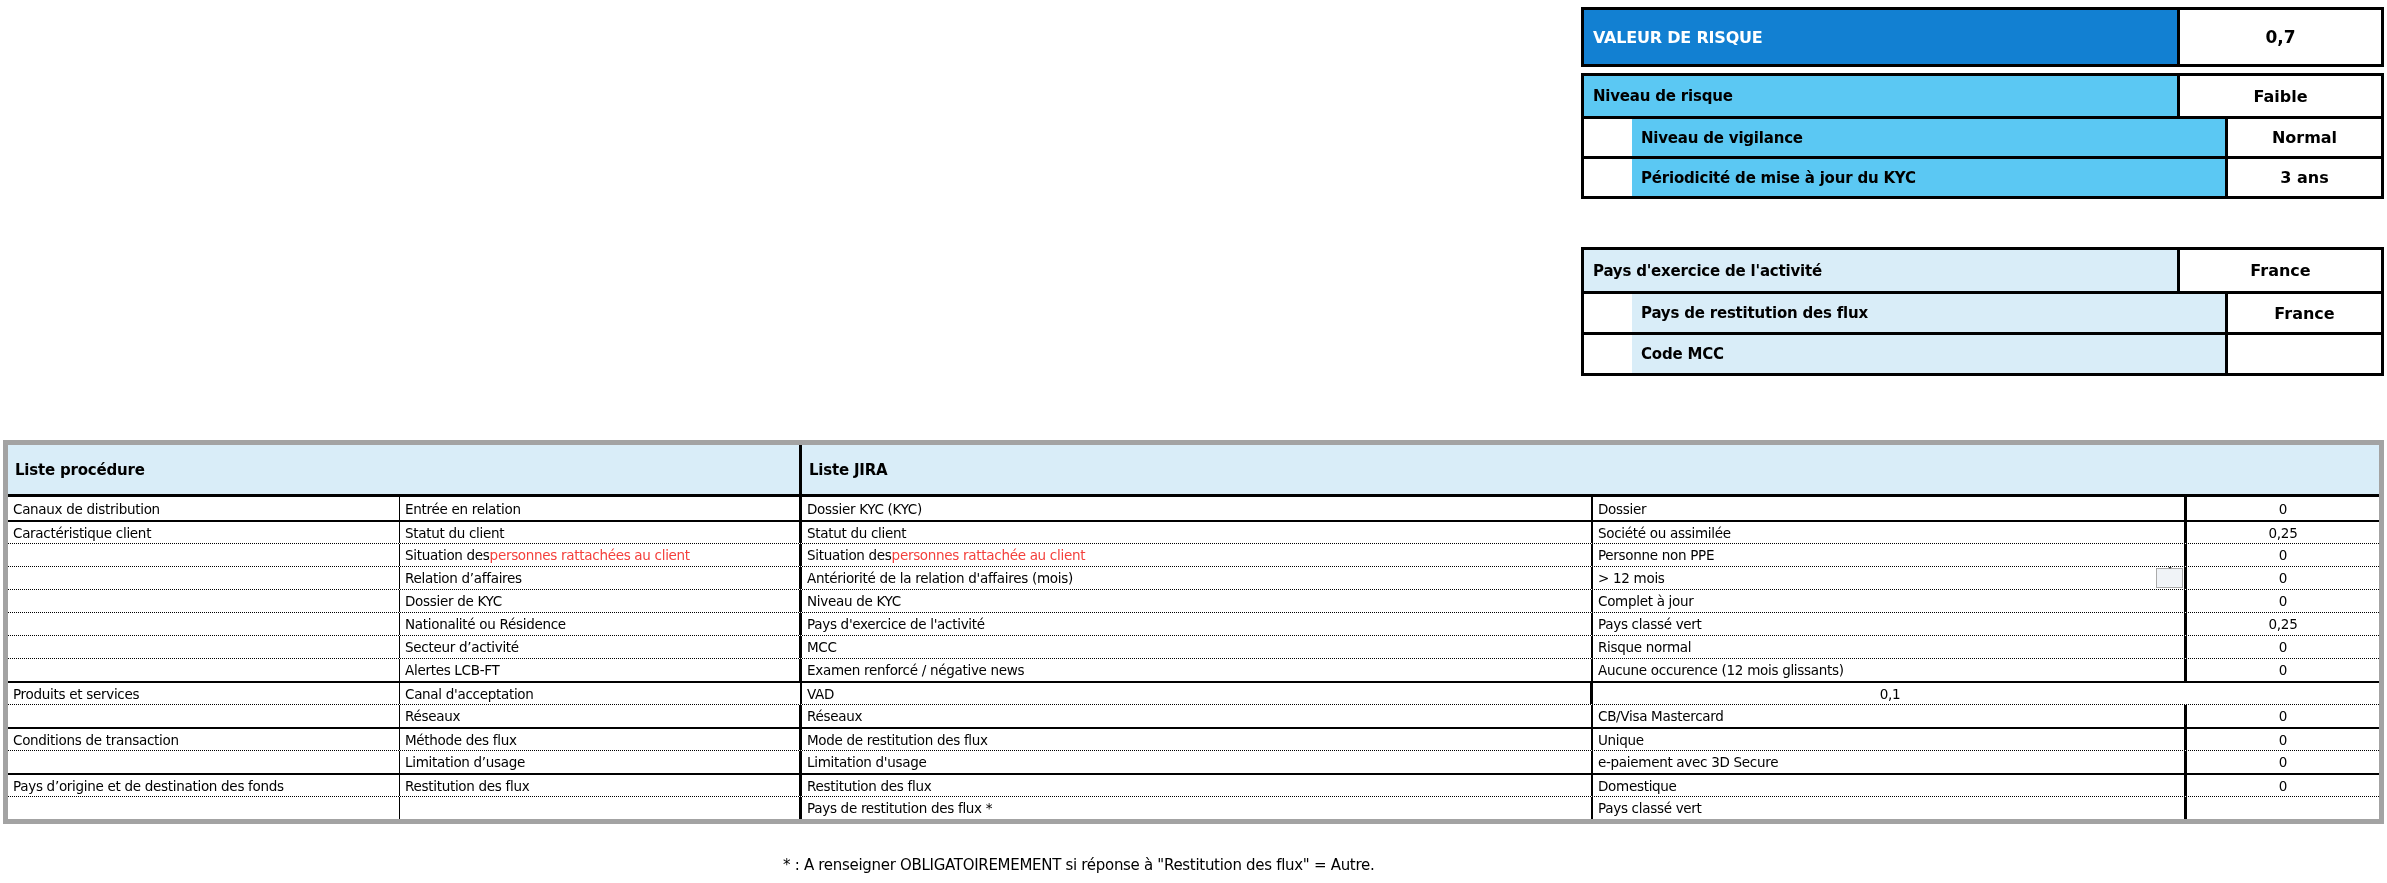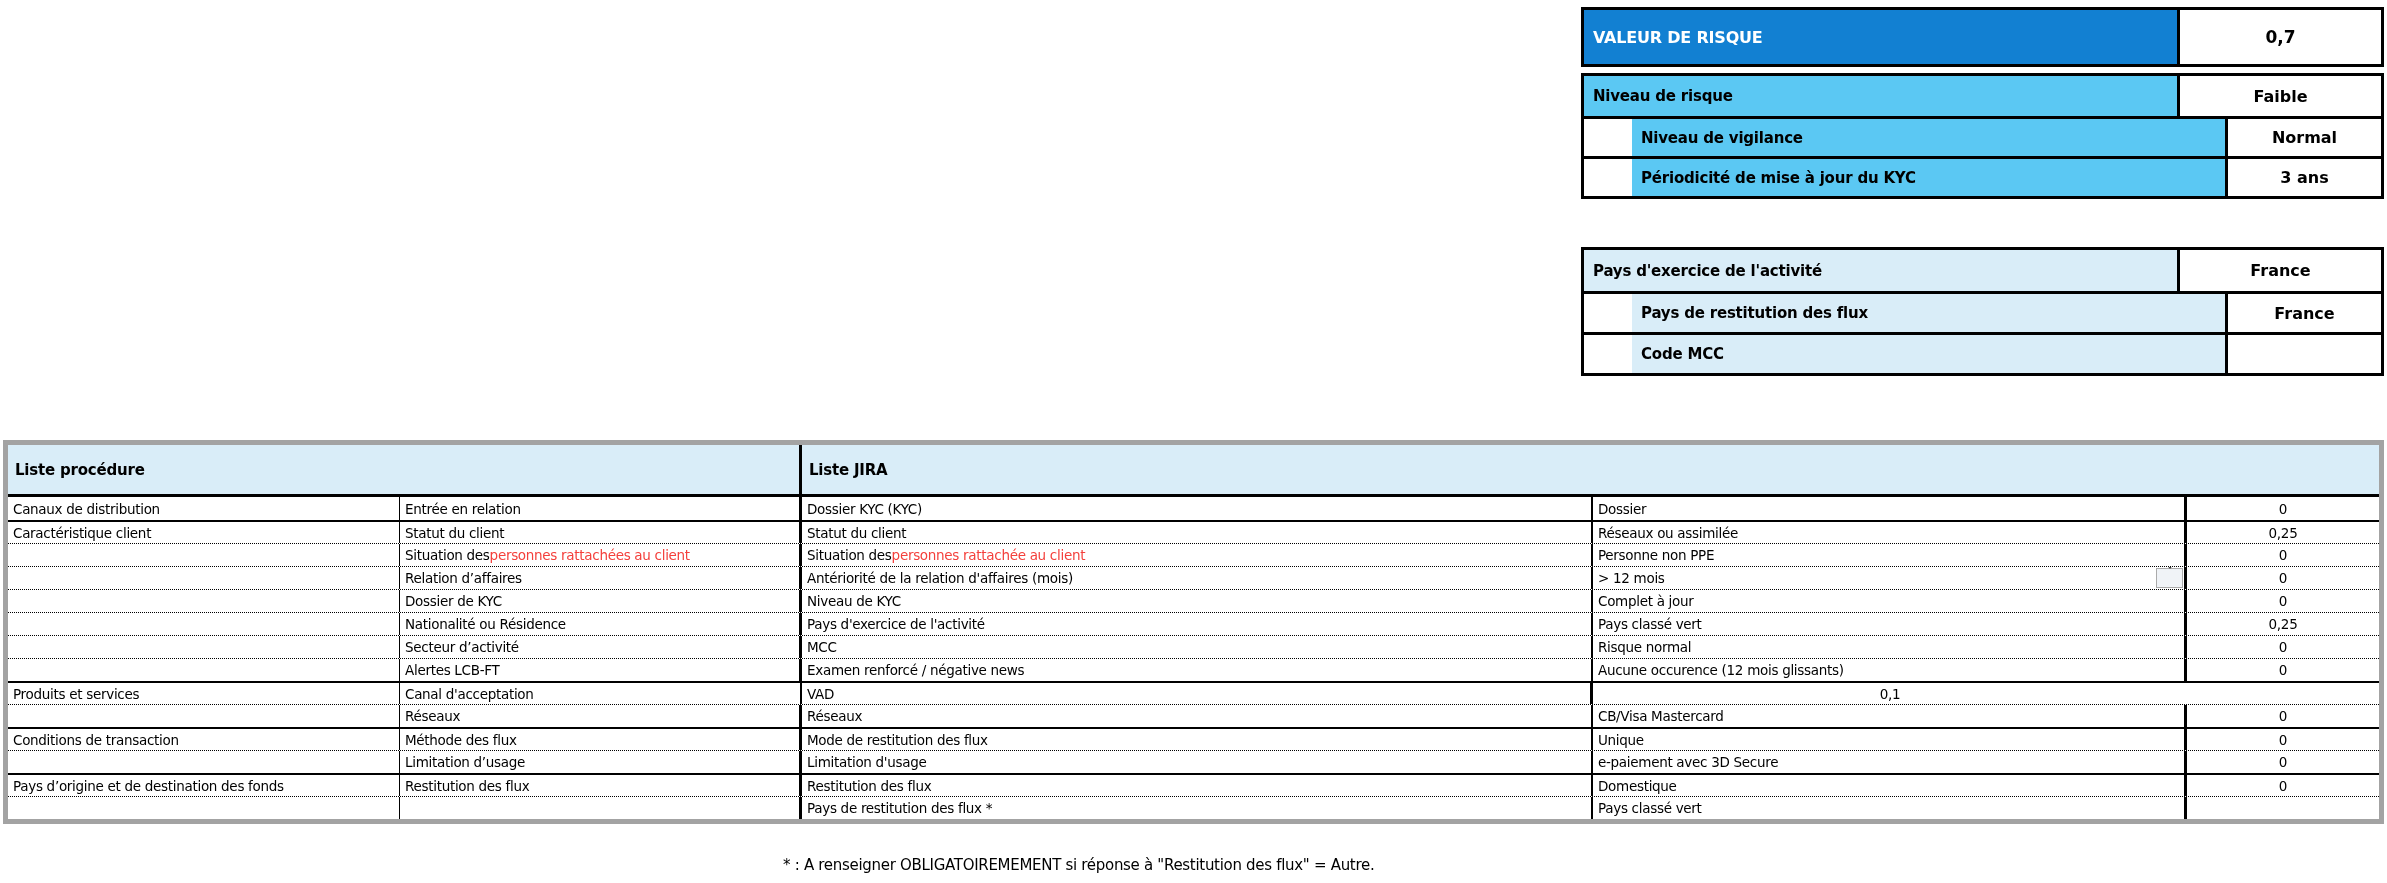--- a/index.html
+++ b/index.html
@@ -146,21 +146,21 @@
         <div class="cell c1">
           <span>Caractéristique client</span>
         </div>
         <div class="cell c2">
           <span>Statut du client</span>
         </div>
         <div class="cell c3">
           <span>Statut du client</span>
         </div>
         <div class="cell c4">
-          <span>Réseaux ou assimilée</span>
+          <span>Société ou assimilée</span>
         </div>
         <div class="cell c5">
           <span>0,25</span>
         </div>
       </div>
       <div class="crit-row">
         <div class="cell c1">
           <span></span>
         </div>
         <div class="cell c2">

